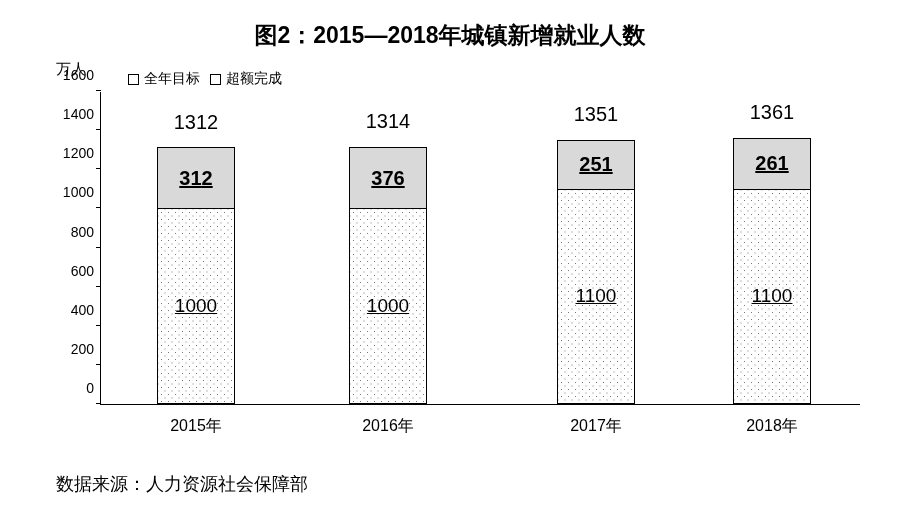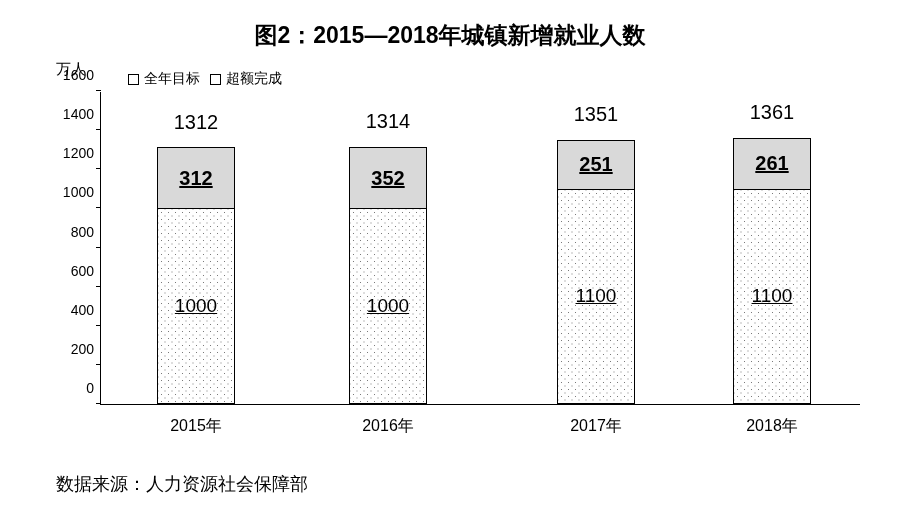--- a/index.html
+++ b/index.html
@@ -196,21 +196,21 @@
       </div>
       <div class="seg target" style="height:195.6px;">
         <span class="seg-value">1000</span>
       </div>
       <div class="cat-label">2015年</div>
     </div>
 
     <div class="bar" style="left:248px;">
       <div class="total-label" style="bottom:270.9px;">1314</div>
       <div class="seg excess" style="height:61.4px;">
-        <span class="seg-value">352</span>
+        <span class="seg-value">376</span>
       </div>
       <div class="seg target" style="height:195.6px;">
         <span class="seg-value">1000</span>
       </div>
       <div class="cat-label">2016年</div>
     </div>
 
     <div class="bar" style="left:440px;margin-left:16px;">
       <div class="total-label" style="bottom:278.1px;">1351</div>
       <div class="seg excess" style="height:49.1px;text-align:center;">

